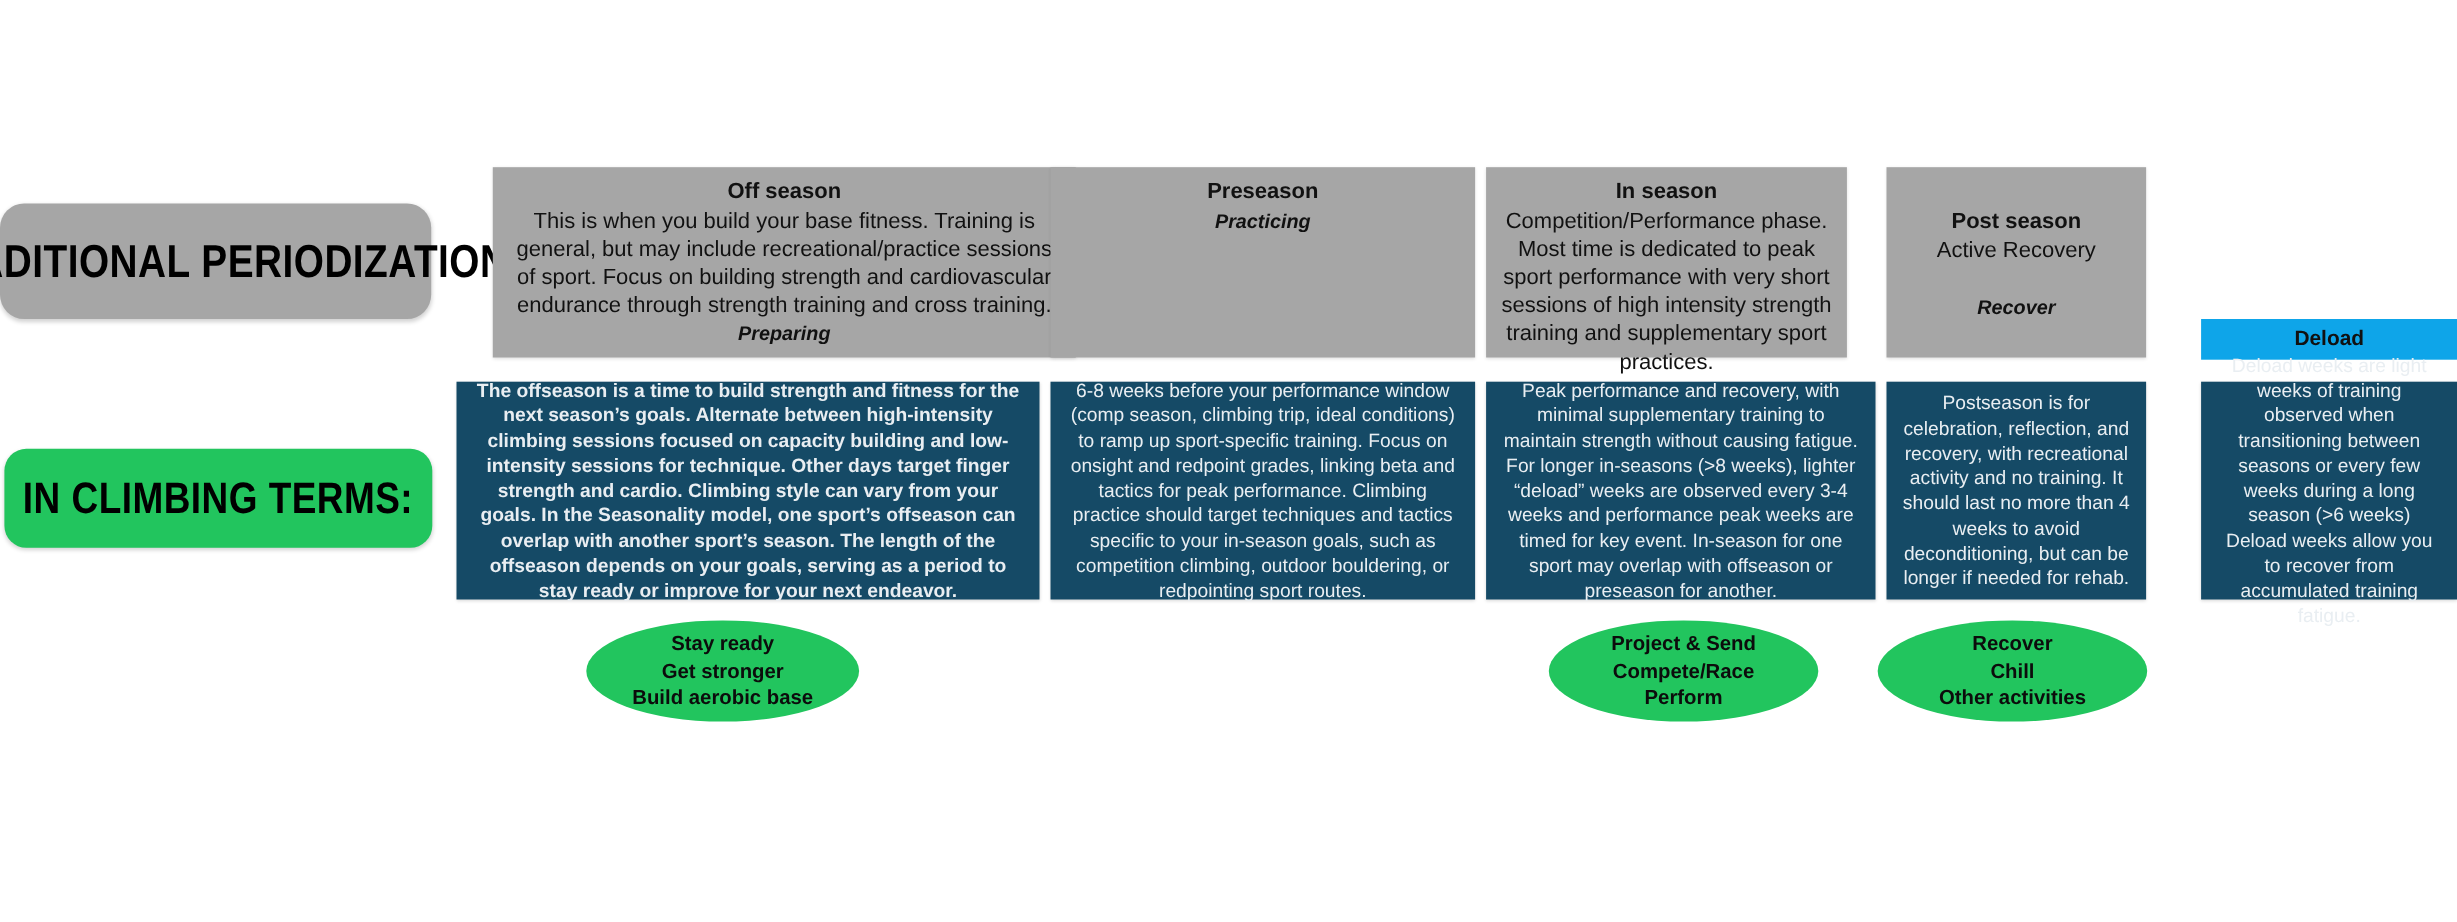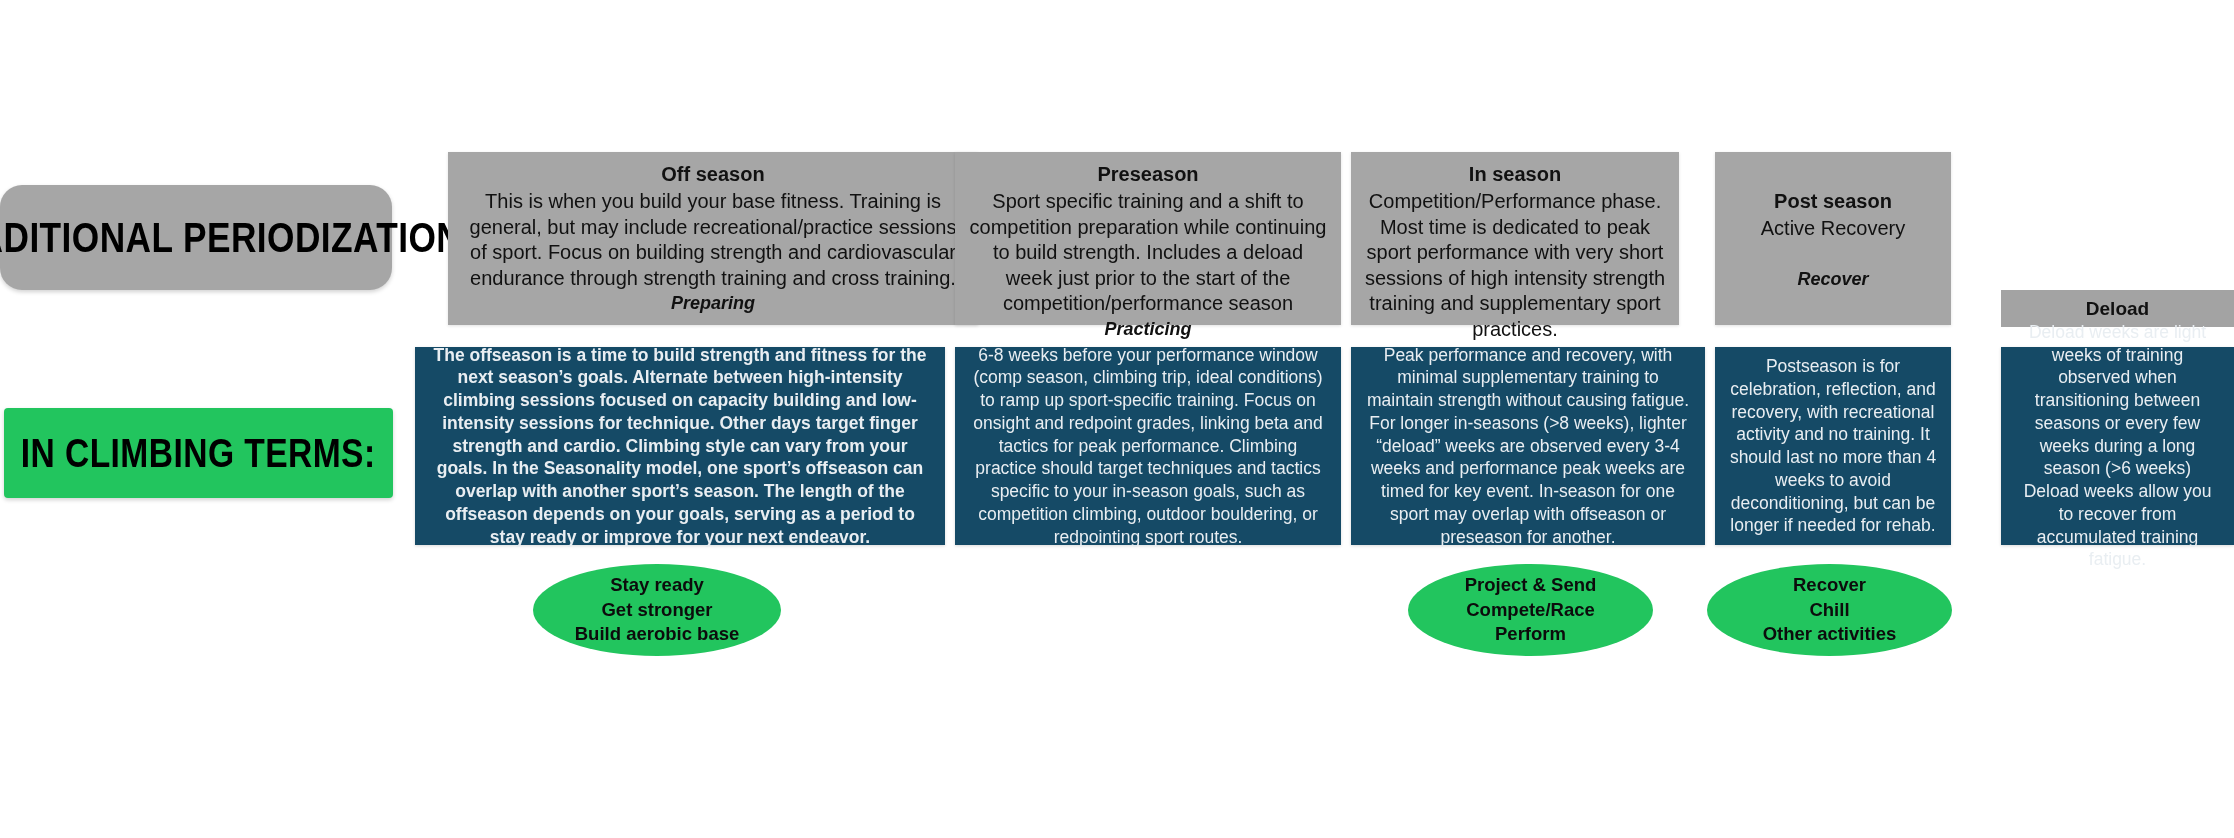--- a/index.html
+++ b/index.html
@@ -53,21 +53,21 @@
   #label-traditional .row-label-text {
     font-size: 42px;
   }
 
   #label-climbing {
     left: 4px;
     top: 408px;
     width: 389px;
     height: 90px;
     background: #22c55e;
-    border-radius: 4px;
+    border-radius: 20px;
     justify-content: center;
   }
   #label-climbing .row-label-text {
     font-size: 40px;
   }
 
   
   .gray-card {
     position: absolute;
     top: 152px;
@@ -110,21 +110,21 @@
   #gray-inseason   { left: 1351px; width: 328px; height: 173px; }
   #gray-postseason { left: 1715px; width: 236px; height: 173px; }
 
   
   #deload-chip {
     position: absolute;
     left: 2001px;
     top: 290px;
     width: 233px;
     height: 37px;
-    background: #a3a3a3;
+    background: #0ea5e9;
     display: flex;
     align-items: center;
     justify-content: center;
     font-size: 19px;
     font-weight: 700;
     color: #111111;
     box-sizing: border-box;
   }
 
   
@@ -186,21 +186,20 @@
   </div>
 
   <div class="gray-card" id="gray-offseason">
     <div class="gc-title">Off season</div>
     <div class="gc-body">This is when you build your base fitness. Training is general, but may include recreational/practice sessions of sport. Focus on building strength and cardiovascular endurance through strength training and cross training.</div>
     <div class="gc-verb">Preparing</div>
   </div>
 
   <div class="gray-card" id="gray-preseason">
     <div class="gc-title">Preseason</div>
-    <div class="gc-body">Sport specific training and a shift to competition preparation while continuing to build strength. Includes a deload week just prior to the start of the competition/performance season</div>
     <div class="gc-verb">Practicing</div>
   </div>
 
   <div class="gray-card" id="gray-inseason">
     <div class="gc-title">In season</div>
     <div class="gc-body">Competition/Performance phase. Most time is dedicated to peak sport performance with very short sessions of high intensity strength training and supplementary sport practices.</div>
     <div class="gc-verb">Performing</div>
   </div>
 
   <div class="gray-card vcenter" id="gray-postseason">

